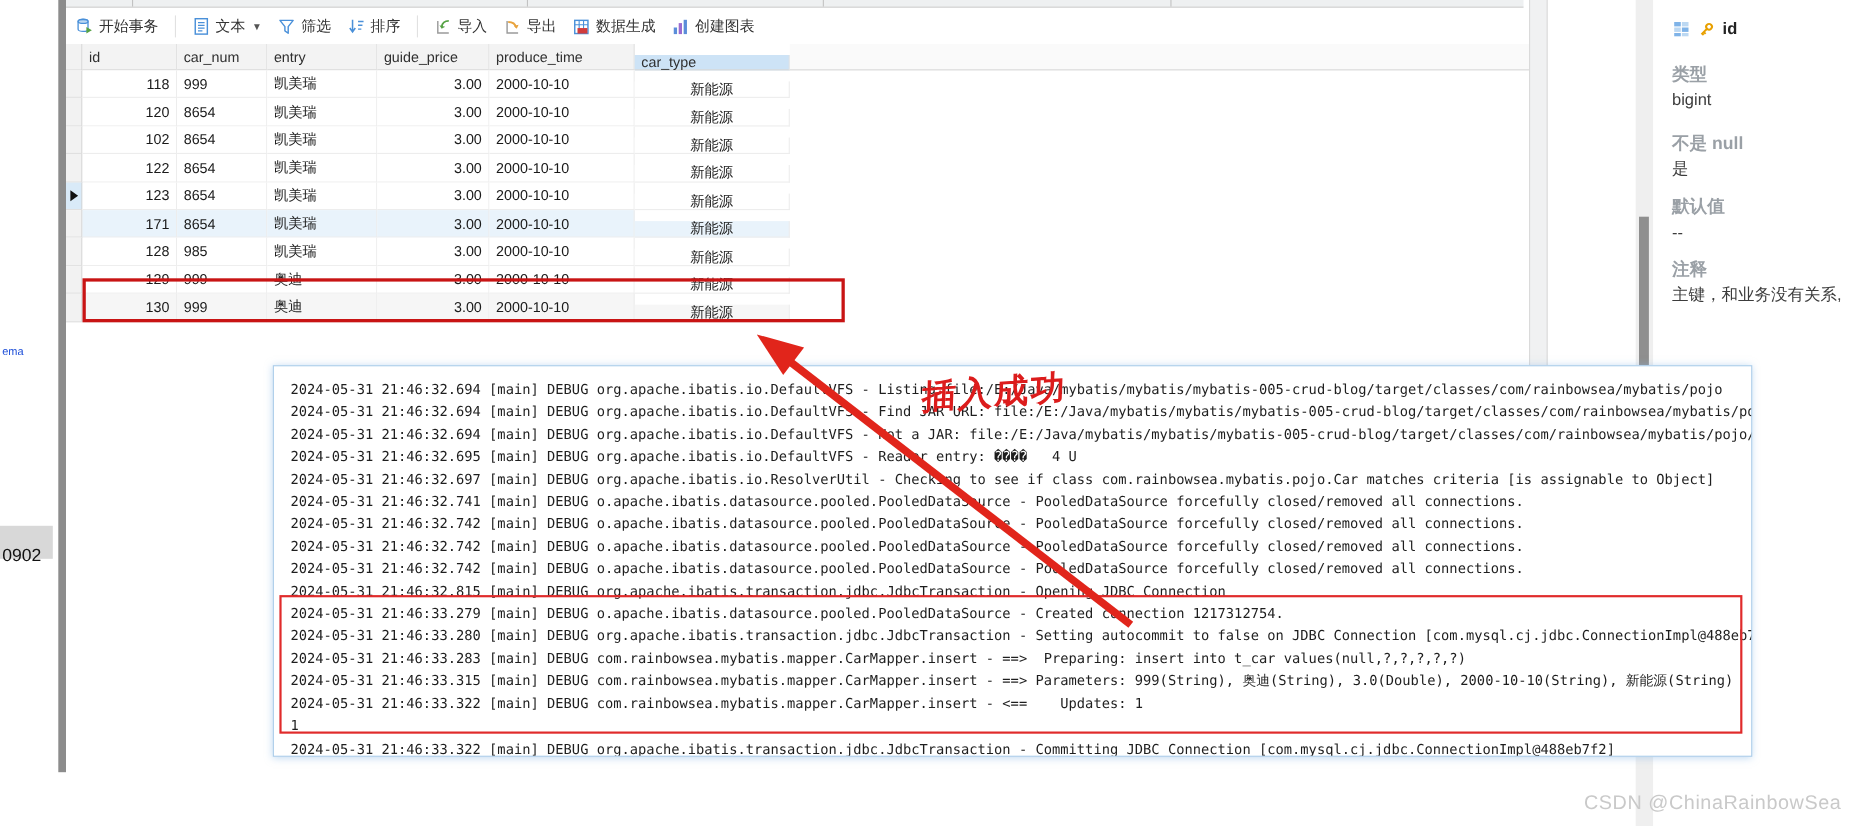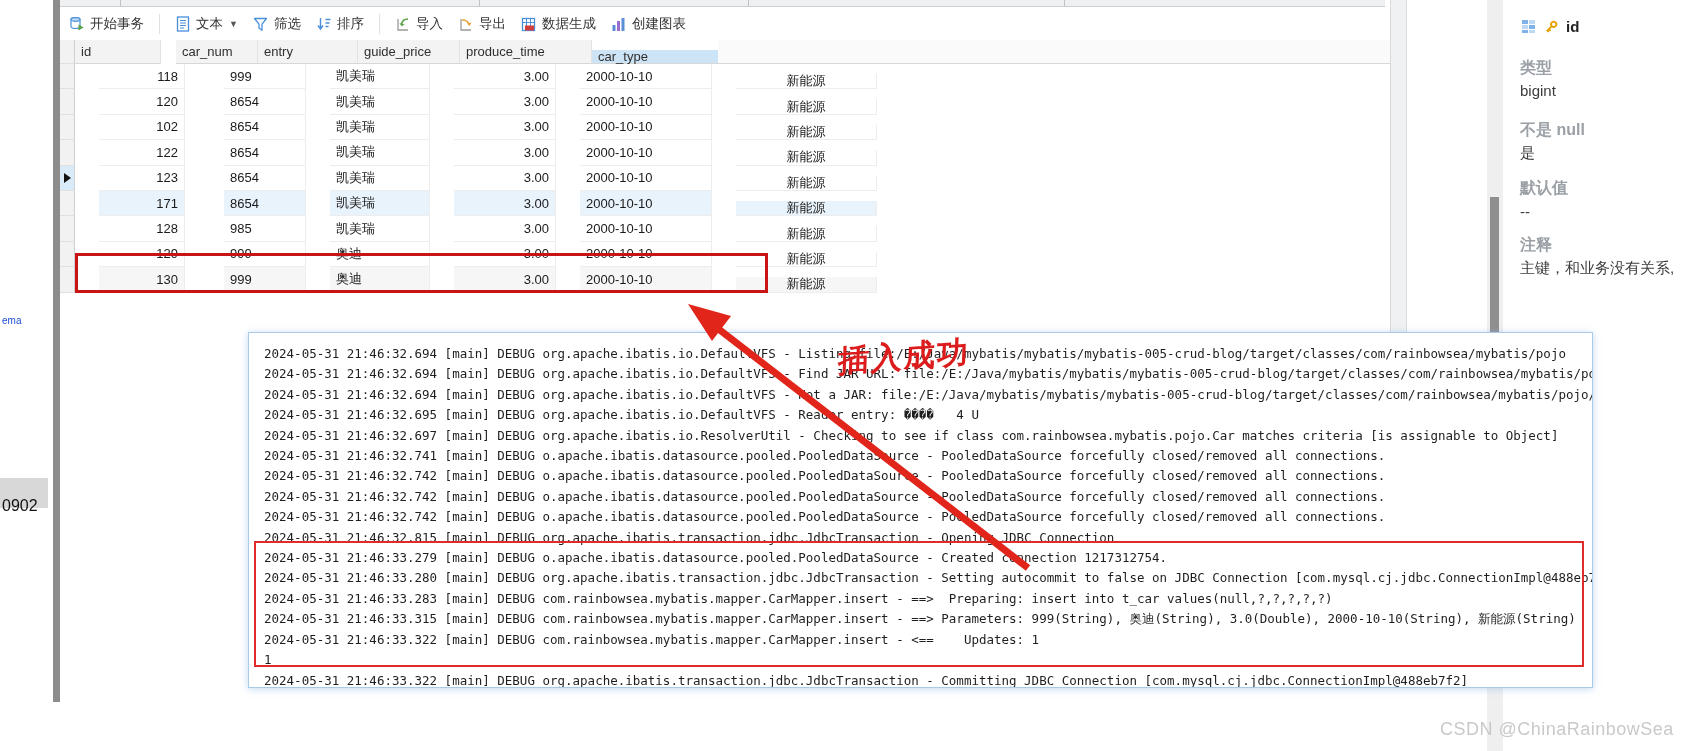--- a/index.html
+++ b/index.html
@@ -24,26 +24,26 @@
   .tb-icon{display:inline-flex;width:16px;height:16px;align-items:center;justify-content:center;}
 
   
   .grid{position:absolute;left:60px;top:40px;}
   .grid-header{display:flex;height:24px;}
   .hcell{box-sizing:border-box;background:#f3f3f3;border-right:1px solid #e2e2e2;border-bottom:1px solid #d8d8d8;
          font-size:13px;color:#2f2f2f;display:flex;align-items:center;padding-left:6px;}
   .hcell.sel{background:#cde3f6;}
   .hdr-ext{position:absolute;left:718px;top:40px;width:672px;height:24px;background:#fafafa;
            border-bottom:1px solid #d8d8d8;box-sizing:border-box;}
-  .grid-row{display:flex;height:25.4px;gap:24px;}
+  .grid-row{display:flex;height:25.4px;}
   .cell{box-sizing:border-box;border-right:1px solid #ededed;border-bottom:1px solid #ededed;
         font-size:13px;color:#1a1a1a;display:flex;align-items:center;background:#fff;overflow:hidden;}
   .c0{width:15px;background:#f2f2f2;border-right:1px solid #d0d0d0;border-bottom:1px solid #e0e0e0;justify-content:center;padding:0;}
   .c1{width:86px;justify-content:flex-end;padding-right:6px;}
-  .c2{width:82px;padding-left:6px;margin-left:15px;}
+  .c2{width:82px;padding-left:6px;}
   .c3{width:100px;padding-left:6px;}
   .c4{width:102px;justify-content:flex-end;padding-right:6px;}
   .c5{width:132px;padding-left:6px;}
   .c6{width:141px;justify-content:center;margin-top:10px;}
   .row-sel .cell{background:#e9f3fb;}
   .row-dim .cell{background:#f6f6f6;}
   .row-dim .c0,.row-sel .c0{background:#f2f2f2;}
   .gutter-marked{background:#d9eaf8 !important;}
   .marker{width:0;height:0;border-top:5px solid transparent;border-bottom:5px solid transparent;border-left:7px solid #111;}
 

